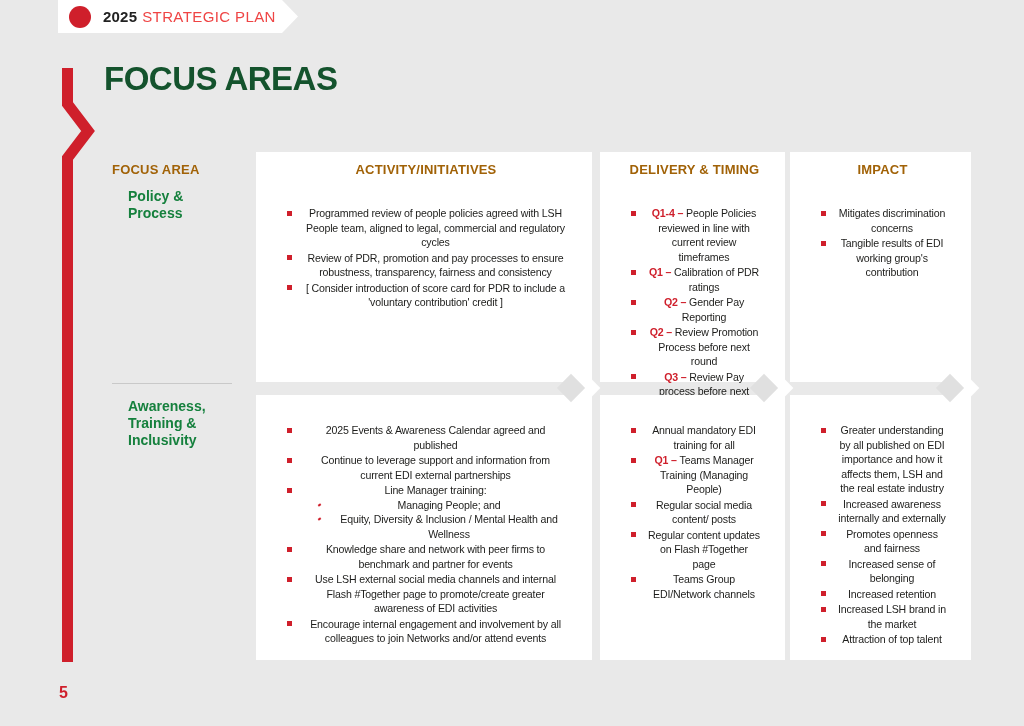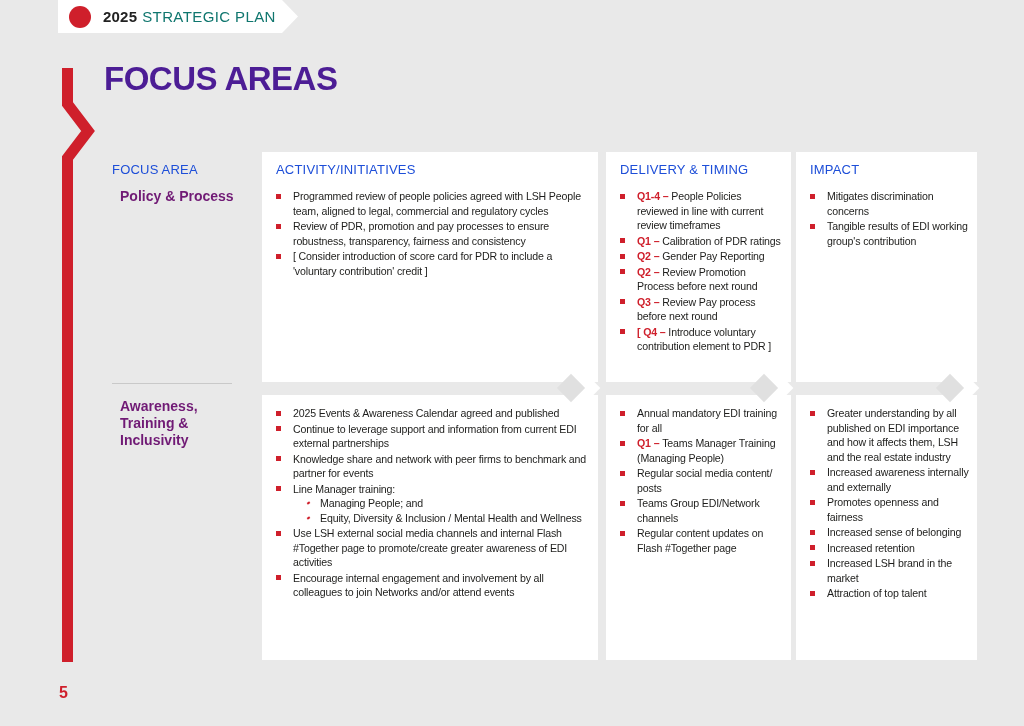--- a/index.html
+++ b/index.html
@@ -8,50 +8,50 @@
     font-family:"Liberation Sans",sans-serif;color:#1d1d1b;
   }
   
   .banner{
     position:absolute;left:58px;top:0;width:240px;height:33px;background:#ffffff;
     clip-path:polygon(0 0,calc(100% - 16px) 0,100% 50%,calc(100% - 16px) 100%,0 100%);
     display:flex;align-items:center;
   }
   .dot{width:22px;height:22px;border-radius:50%;background:#cf1f2b;margin-left:11px;flex:0 0 auto;}
   .b-year{margin-left:12px;font-size:15px;font-weight:bold;color:#222222;letter-spacing:.2px;text-align:center;}
-  .b-title{margin-left:5px;font-size:15px;color:#0f766e;letter-spacing:.4px;}
+  .b-title{margin-left:5px;font-size:15px;color:#ef4444;letter-spacing:.4px;}
   
   .chevbar{position:absolute;left:0;top:0;z-index:5;}
   
   .page-title{
     position:absolute;left:104px;top:60px;margin:0;font-size:33px;font-weight:800;
-    color:#4c1d95;letter-spacing:-.5px;
+    color:#14532d;letter-spacing:-.5px;
   }
   
   .label-col{position:absolute;left:112px;top:152px;width:124px;height:508px;}
-  .col-head{font-size:13px;font-weight:normal;color:#1d4ed8;letter-spacing:.2px;}
+  .col-head{font-size:13px;font-weight:bold;color:#a16207;letter-spacing:.2px;}
   .label-col .col-head{position:absolute;left:0;top:10px;}
-  .focus-label{position:absolute;left:8px;font-size:14px;font-weight:bold;color:#701a75;line-height:17px;}
+  .focus-label{position:absolute;left:16px;font-size:14px;font-weight:bold;color:#15803d;line-height:17px;}
   .focus-label.r1{top:36px;}
   .focus-label.r2{top:246px;width:110px;}
   .divider{position:absolute;left:0;top:231px;width:120px;height:1px;background:#c9c9c9;}
   
   .col{position:absolute;top:152px;height:508px;}
   .col-activity{left:248px;width:336px;}
   .col-delivery{left:592px;width:185px;}
   .col-impact{left:782px;width:181px;}
-  .box{position:absolute;left:14px;width:100%;background:#ffffff;z-index:1;}
+  .box{position:absolute;left:8px;width:100%;background:#ffffff;z-index:1;text-align:center;}
   .box.r1{top:0;height:230px;}
   .box.r2{top:243px;height:265px;}
   .box .col-head{display:block;padding:10px 10px 0 14px;}
   
   .dia-w{position:absolute;width:26px;height:26px;background:#ffffff;transform:rotate(45deg);right:-11px;top:223px;z-index:2;}
   .dia-g{position:absolute;width:20px;height:20px;background:#e0e0e0;transform:rotate(45deg);right:3px;top:226px;z-index:3;}
   
-  ul.blist{list-style:none;margin:0;padding:11px 8px 0 14px;}
+  ul.blist{list-style:none;margin:17px;padding:11px 8px 0 14px;}
   .box.r1 ul.blist{padding-top:12px;}
   li.item{position:relative;padding-left:17px;margin:0 0 1px 0;font-size:10.6px;line-height:14.5px;letter-spacing:-.15px;}
   .sq{position:absolute;left:0;top:4.5px;width:5px;height:5px;background:#cf1f2b;}
   .q{color:#cf1f2b;font-weight:bold;}
   .sub{position:relative;padding-left:15px;margin-left:12px;}
   .dash{position:absolute;left:2px;top:6px;width:3px;height:2px;background:#cf1f2b;transform:rotate(-35deg);}
   
   .pagenum{position:absolute;left:59px;top:684px;font-size:16px;font-weight:bold;color:#cf1f2b;}
 </style>
 </head>
@@ -84,22 +84,22 @@
       <ul class="blist">
           <li class="item"><span class="sq"></span><span><span>Programmed review of people policies agreed with LSH People team, aligned to legal, commercial and regulatory cycles</span></span></li>
           <li class="item"><span class="sq"></span><span><span>Review of PDR, promotion and pay processes to ensure robustness, transparency, fairness and consistency</span></span></li>
           <li class="item"><span class="sq"></span><span><span>[ Consider introduction of score card for PDR to include a 'voluntary contribution' credit ]</span></span></li>
         </ul>
     </div>
     <div class="box r2">
       <ul class="blist">
           <li class="item"><span class="sq"></span><span><span>2025 Events &amp; Awareness Calendar agreed and published</span></span></li>
           <li class="item"><span class="sq"></span><span><span>Continue to leverage support and information from current EDI external partnerships</span></span></li>
+          <li class="item"><span class="sq"></span><span><span>Line Manager training:</span></span><div class="sub"><span class="dash"></span><span>Managing People; and</span></div><div class="sub"><span class="dash"></span><span>Equity, Diversity &amp; Inclusion / Mental Health and Wellness</span></div></li>
           <li class="item"><span class="sq"></span><span><span>Knowledge share and network with peer firms to benchmark and partner for events</span></span></li>
-          <li class="item"><span class="sq"></span><span><span>Line Manager training:</span></span><div class="sub"><span class="dash"></span><span>Managing People; and</span></div><div class="sub"><span class="dash"></span><span>Equity, Diversity &amp; Inclusion / Mental Health and Wellness</span></div></li>
           <li class="item"><span class="sq"></span><span><span>Use LSH external social media channels and internal Flash #Together page to promote/create greater awareness of EDI activities</span></span></li>
           <li class="item"><span class="sq"></span><span><span>Encourage internal engagement and involvement by all colleagues to join Networks and/or attend events</span></span></li>
         </ul>
     </div>
     <span class="dia-w"></span>
     <span class="dia-g"></span>
   </div>
 
   <div class="col col-delivery">
     <div class="box r1">
@@ -111,22 +111,22 @@
           <li class="item"><span class="sq"></span><span><span class="q">Q2 – </span><span>Review Promotion Process before next round</span></span></li>
           <li class="item"><span class="sq"></span><span><span class="q">Q3 – </span><span>Review Pay process before next round</span></span></li>
           <li class="item"><span class="sq"></span><span><span class="q">[ Q4 – </span><span>Introduce voluntary contribution element to PDR ]</span></span></li>
         </ul>
     </div>
     <div class="box r2">
       <ul class="blist">
           <li class="item"><span class="sq"></span><span><span>Annual mandatory EDI training for all</span></span></li>
           <li class="item"><span class="sq"></span><span><span class="q">Q1 – </span><span>Teams Manager Training (Managing People)</span></span></li>
           <li class="item"><span class="sq"></span><span><span>Regular social media content/ posts</span></span></li>
+          <li class="item"><span class="sq"></span><span><span>Regular content updates on Flash #Together page</span></span></li>
           <li class="item"><span class="sq"></span><span><span>Teams Group EDI/Network channels</span></span></li>
-          <li class="item"><span class="sq"></span><span><span>Regular content updates on Flash #Together page</span></span></li>
         </ul>
     </div>
     <span class="dia-w"></span>
     <span class="dia-g"></span>
   </div>
 
   <div class="col col-impact">
     <div class="box r1">
       <span class="col-head">IMPACT</span>
       <ul class="blist">

